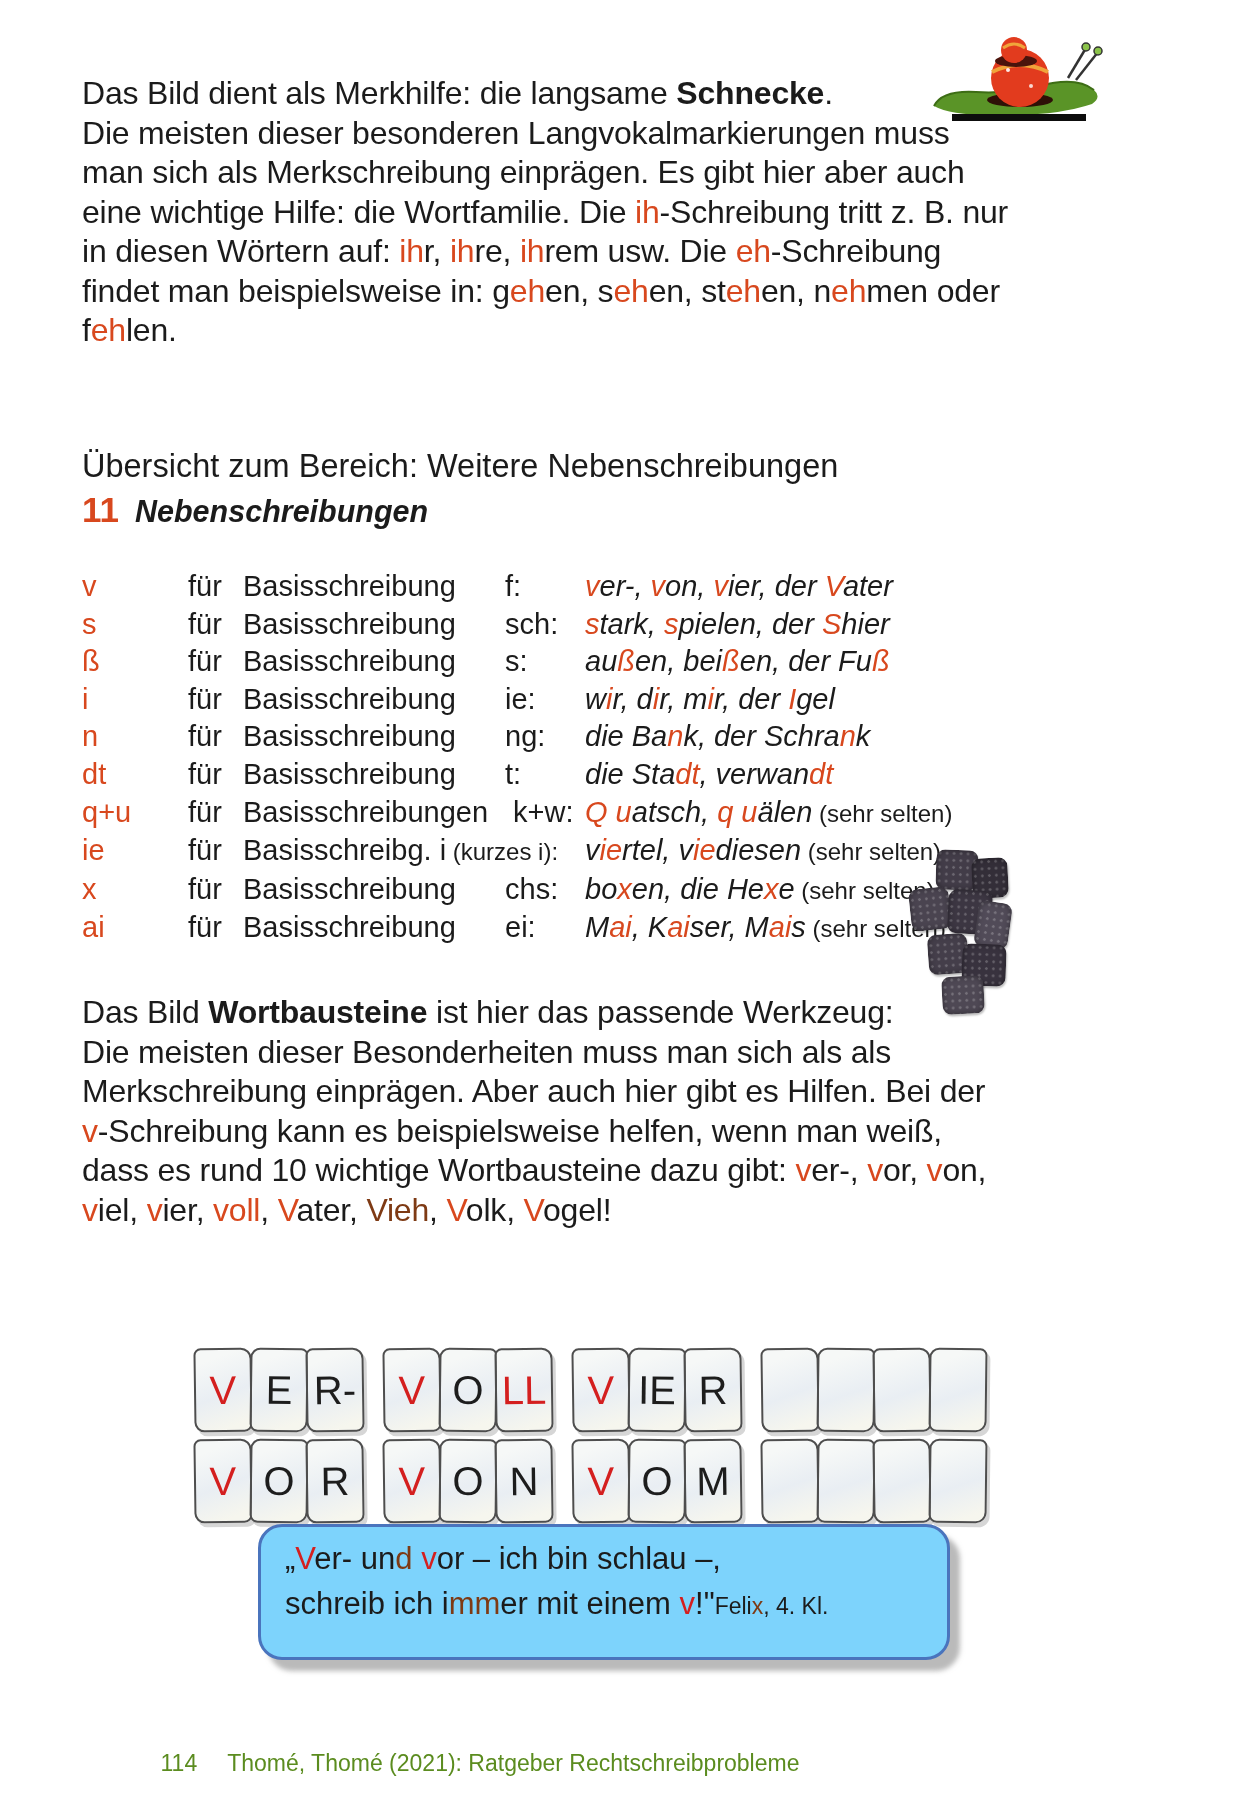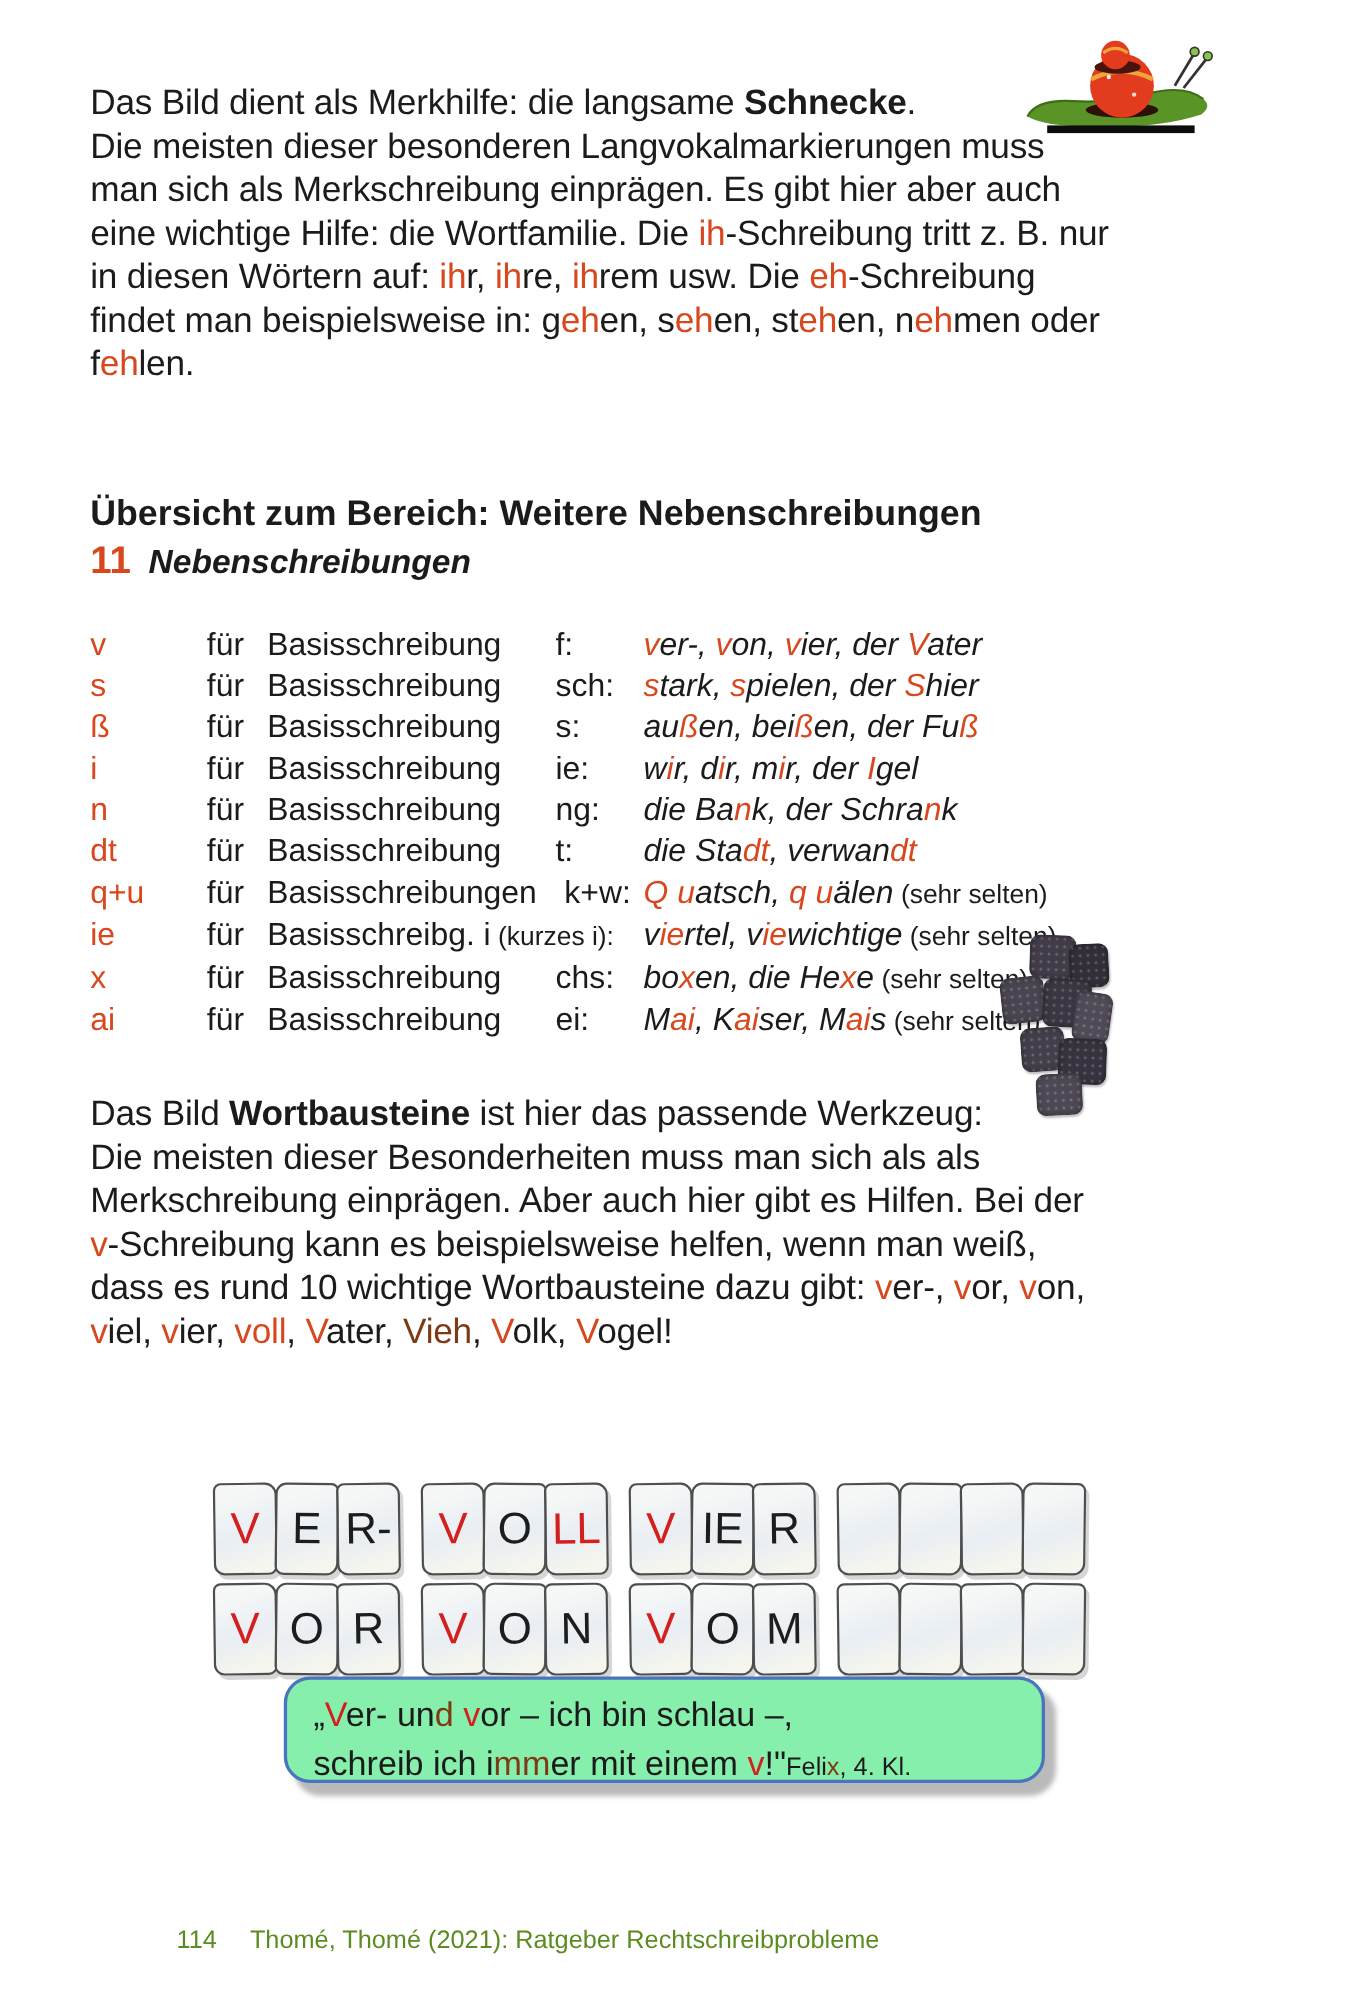--- a/index.html
+++ b/index.html
@@ -13,21 +13,21 @@
   .line{white-space:nowrap;}
 
   
   .c-k{color:inherit;}
   .c-o{color:var(--orange);}
   .c-b{color:var(--brown);}
   .c-r{color:var(--red);}
   .c-bd{font-weight:700;}
   .c-sm{font-size:24px;font-style:normal;letter-spacing:0;}
 
-  .heading{position:absolute;left:82px;top:448px;font-size:32.5px;font-weight:700;margin:0;white-space:nowrap;}
+  .heading{position:absolute;left:82px;top:448px;font-size:32.5px;font-weight:400;margin:0;white-space:nowrap;}
   .subheading{position:absolute;left:82px;top:490px;white-space:nowrap;}
   .sub-num{font-size:35px;font-weight:700;color:var(--orange);margin-right:16px;}
   .sub-label{font-size:30.5px;font-weight:700;font-style:italic;}
 
   
   .rules{position:absolute;left:82px;top:568px;font-size:29px;}
   .rule-row{display:flex;align-items:baseline;line-height:37.6px;white-space:nowrap;}
   .cell-letter{flex:none;width:106px;color:var(--orange);}
   .cell-fuer{flex:none;width:55px;}
   .cell-mid{flex:none;width:342px;overflow:visible;}
@@ -55,22 +55,22 @@
     display:flex;align-items:center;justify-content:center;
     font-size:40px;box-shadow:3px 4px 0 rgba(90,90,90,0.25);
   }
   .tile:nth-child(odd){transform:rotate(-0.8deg);}
   .tile:nth-child(even){transform:rotate(0.7deg);border-radius:10px 7px 11px 8px;}
   .t-r{color:var(--red);}
   .t-k{color:#1d1d1d;}
 
   
   .quote-box{
-    position:absolute;left:258px;top:1524px;width:692px;height:97px;box-sizing:border-box;
-    border:3.5px solid var(--blue);border-radius:24px;background:#86efac;
+    position:absolute;left:258px;top:1524px;width:692px;height:136px;box-sizing:border-box;
+    border:3.5px solid var(--blue);border-radius:24px;background:#7dd3fc;
     box-shadow:10px 11px 5px rgba(130,130,130,0.55);
     padding:9px 0 0 24px;
   }
   .quote-line{font-size:31px;line-height:45px;white-space:nowrap;}
   .attr{font-size:23px;}
 
   
   .footer{position:absolute;left:0;top:1750px;width:1120px;text-align:center;color:var(--green);font-size:23px;}
   .footer-inner{display:inline-block;transform:translateX(-80px);}
   .footer-gap{display:inline-block;width:30px;}
@@ -153,21 +153,21 @@
     <div class="rule-row">
       <span class="cell-letter">q+u</span>
       <span class="cell-fuer">für</span>
       <span class="cell-mid"><span class="lbl-align">Basisschreibungen</span><span><span class="c-k"> k+w:</span></span></span>
       <span class="cell-ex"><span class="c-o">Q u</span><span class="c-k">atsch, </span><span class="c-o">q u</span><span class="c-k">älen</span><span class="c-sm"> (sehr selten)</span></span>
     </div>
     <div class="rule-row">
       <span class="cell-letter">ie</span>
       <span class="cell-fuer">für</span>
       <span class="cell-mid"><span class="">Basisschreibg. i</span><span><span class="c-sm"> (kurzes i):</span></span></span>
-      <span class="cell-ex"><span class="c-k">v</span><span class="c-o">ie</span><span class="c-k">rtel, v</span><span class="c-o">ie</span><span class="c-k">wichtige</span><span class="c-sm">  (sehr selten)</span></span>
+      <span class="cell-ex"><span class="c-k">v</span><span class="c-o">ie</span><span class="c-k">rtel, v</span><span class="c-o">ie</span><span class="c-k">diesen</span><span class="c-sm">  (sehr selten)</span></span>
     </div>
     <div class="rule-row">
       <span class="cell-letter">x</span>
       <span class="cell-fuer">für</span>
       <span class="cell-mid"><span class="lbl-align">Basisschreibung</span><span><span class="c-k">chs:</span></span></span>
       <span class="cell-ex"><span class="c-k">bo</span><span class="c-o">x</span><span class="c-k">en, die He</span><span class="c-o">x</span><span class="c-k">e</span><span class="c-sm">  (sehr selten)</span></span>
     </div>
     <div class="rule-row">
       <span class="cell-letter">ai</span>
       <span class="cell-fuer">für</span>

